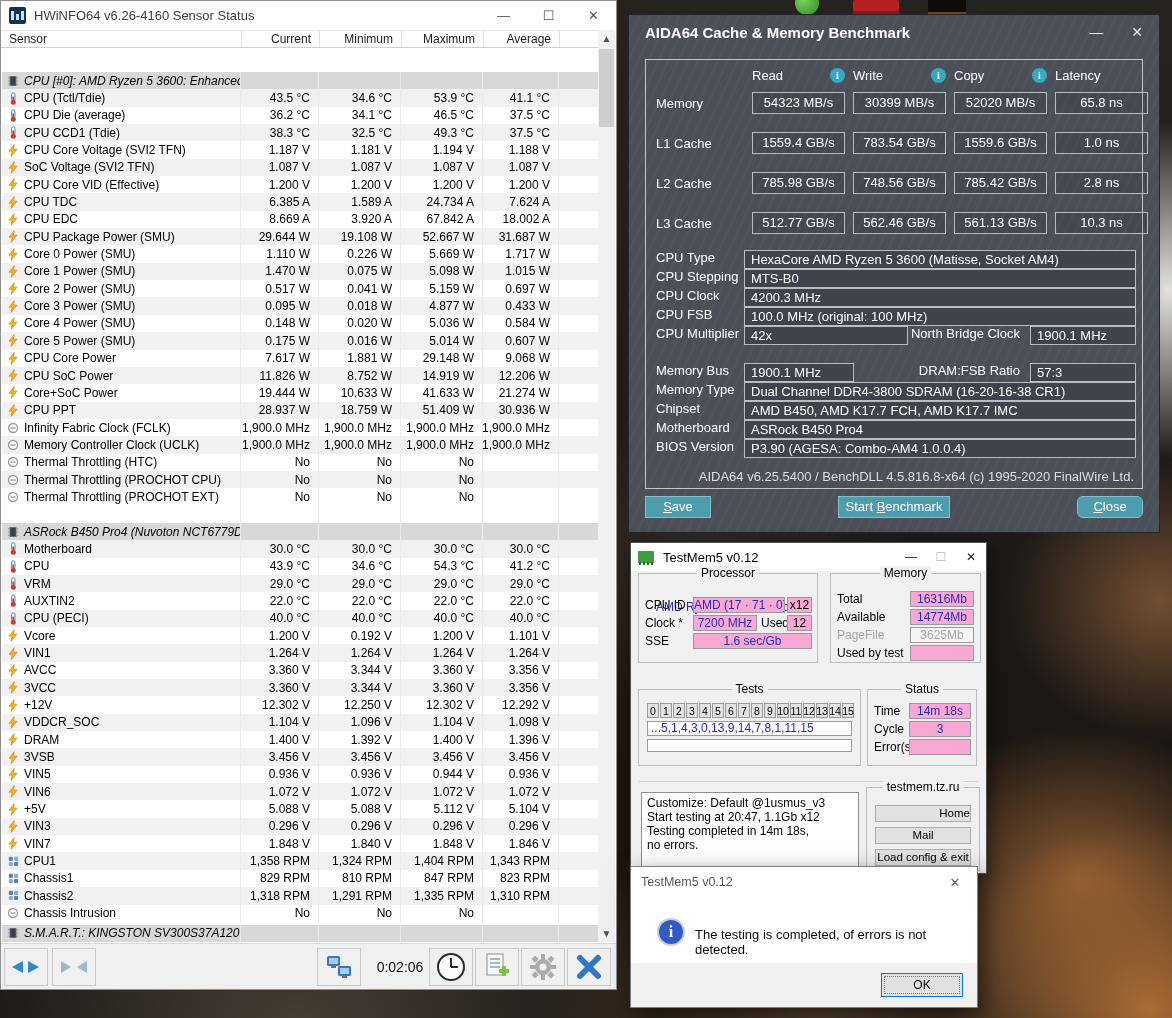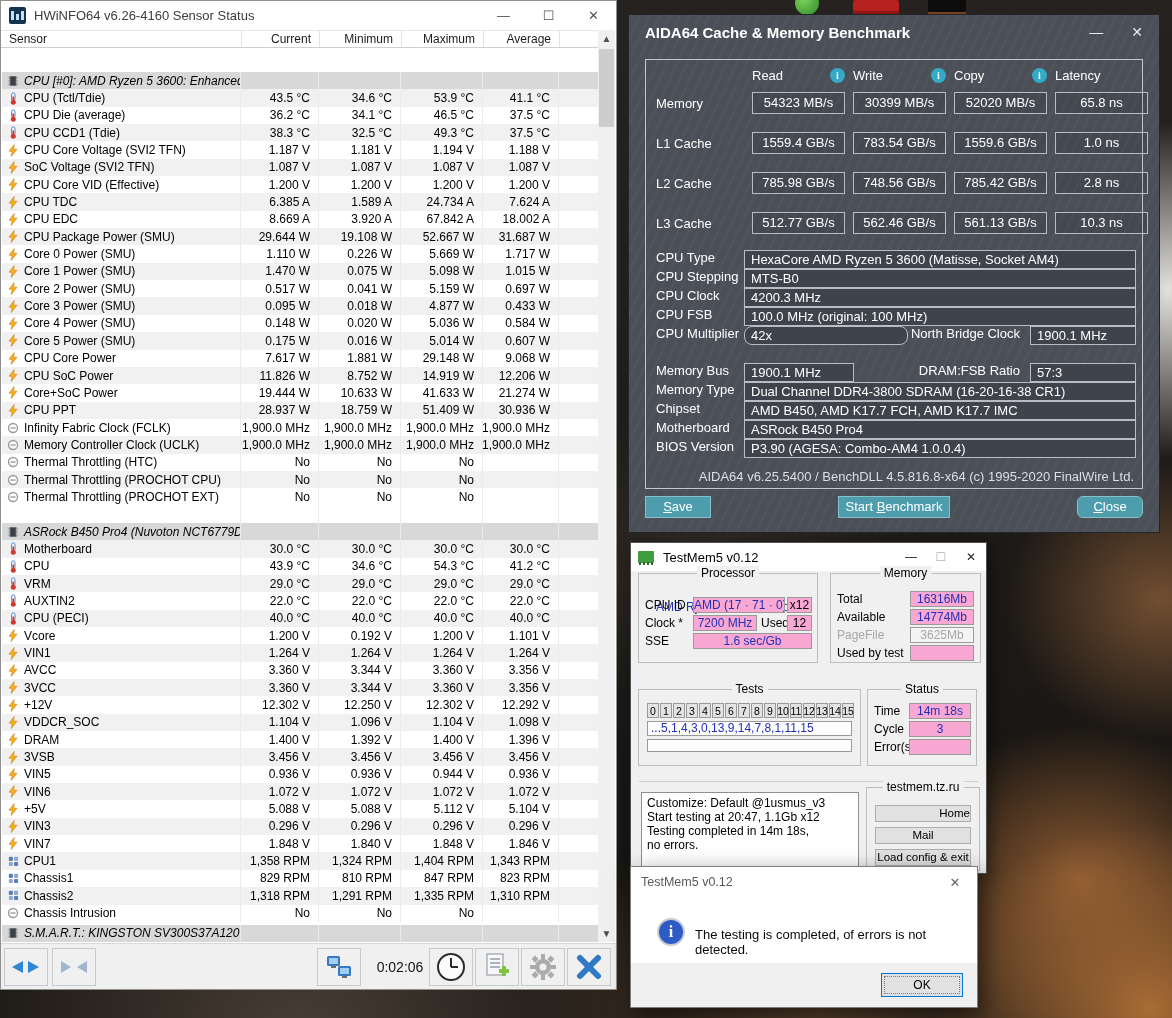--- a/index.html
+++ b/index.html
@@ -92,21 +92,21 @@
   .b-hcell { flex:0 0 93px; margin-left:8px; display:flex; align-items:center; justify-content:space-between; gap:7px; }
   .i-icon { width:15px; height:15px; border-radius:50%; background:#35a9c6; color:#fff;
      font-size:10px; font-weight:bold; display:flex; align-items:center; justify-content:center;
      font-family:"Liberation Serif", serif; }
   .info-block { position:absolute; left:6px; right:6px; }
   .ib-cpu { top:190px; } .ib-mem { top:303px; }
   .i-row { display:flex; align-items:flex-start; height:19px; }
   .i-label { flex:0 0 92px; padding-left:4px; white-space:nowrap; }
   .i-field { flex:1; border:1px solid #b9bdc3; background:#3f444c; height:19px; line-height:17px;
      padding-left:6px; white-space:nowrap; overflow:hidden; }
-  .i-field.fixed1 { flex:0 0 164px;border-radius:8px; }
+  .i-field.fixed1 { flex:0 0 164px; }
   .i-field.fixed2 { flex:0 0 110px; }
   .i-mid { flex:1; text-align:right; padding-right:10px; }
   .i-end { flex:0 0 106px; border:1px solid #b9bdc3; background:#3f444c; height:19px;
      line-height:17px; padding-left:6px; }
   .a-footer { position:absolute; right:8px; bottom:4px; color:#dcdfe4; }
   .a-actions { position:absolute; left:16px; right:16px; top:481px; height:22px; }
   .a-btn { position:absolute; top:0; height:22px; background:#4e9dad; border:1px solid #85c0cb;
      color:#fff; font-size:13px; text-align:center; line-height:20px; }
   .a-save { left:0; width:66px; } .a-start { left:50%; transform:translateX(-50%); width:112px; }
   .a-close { right:0; width:66px;border-radius:6px; }

